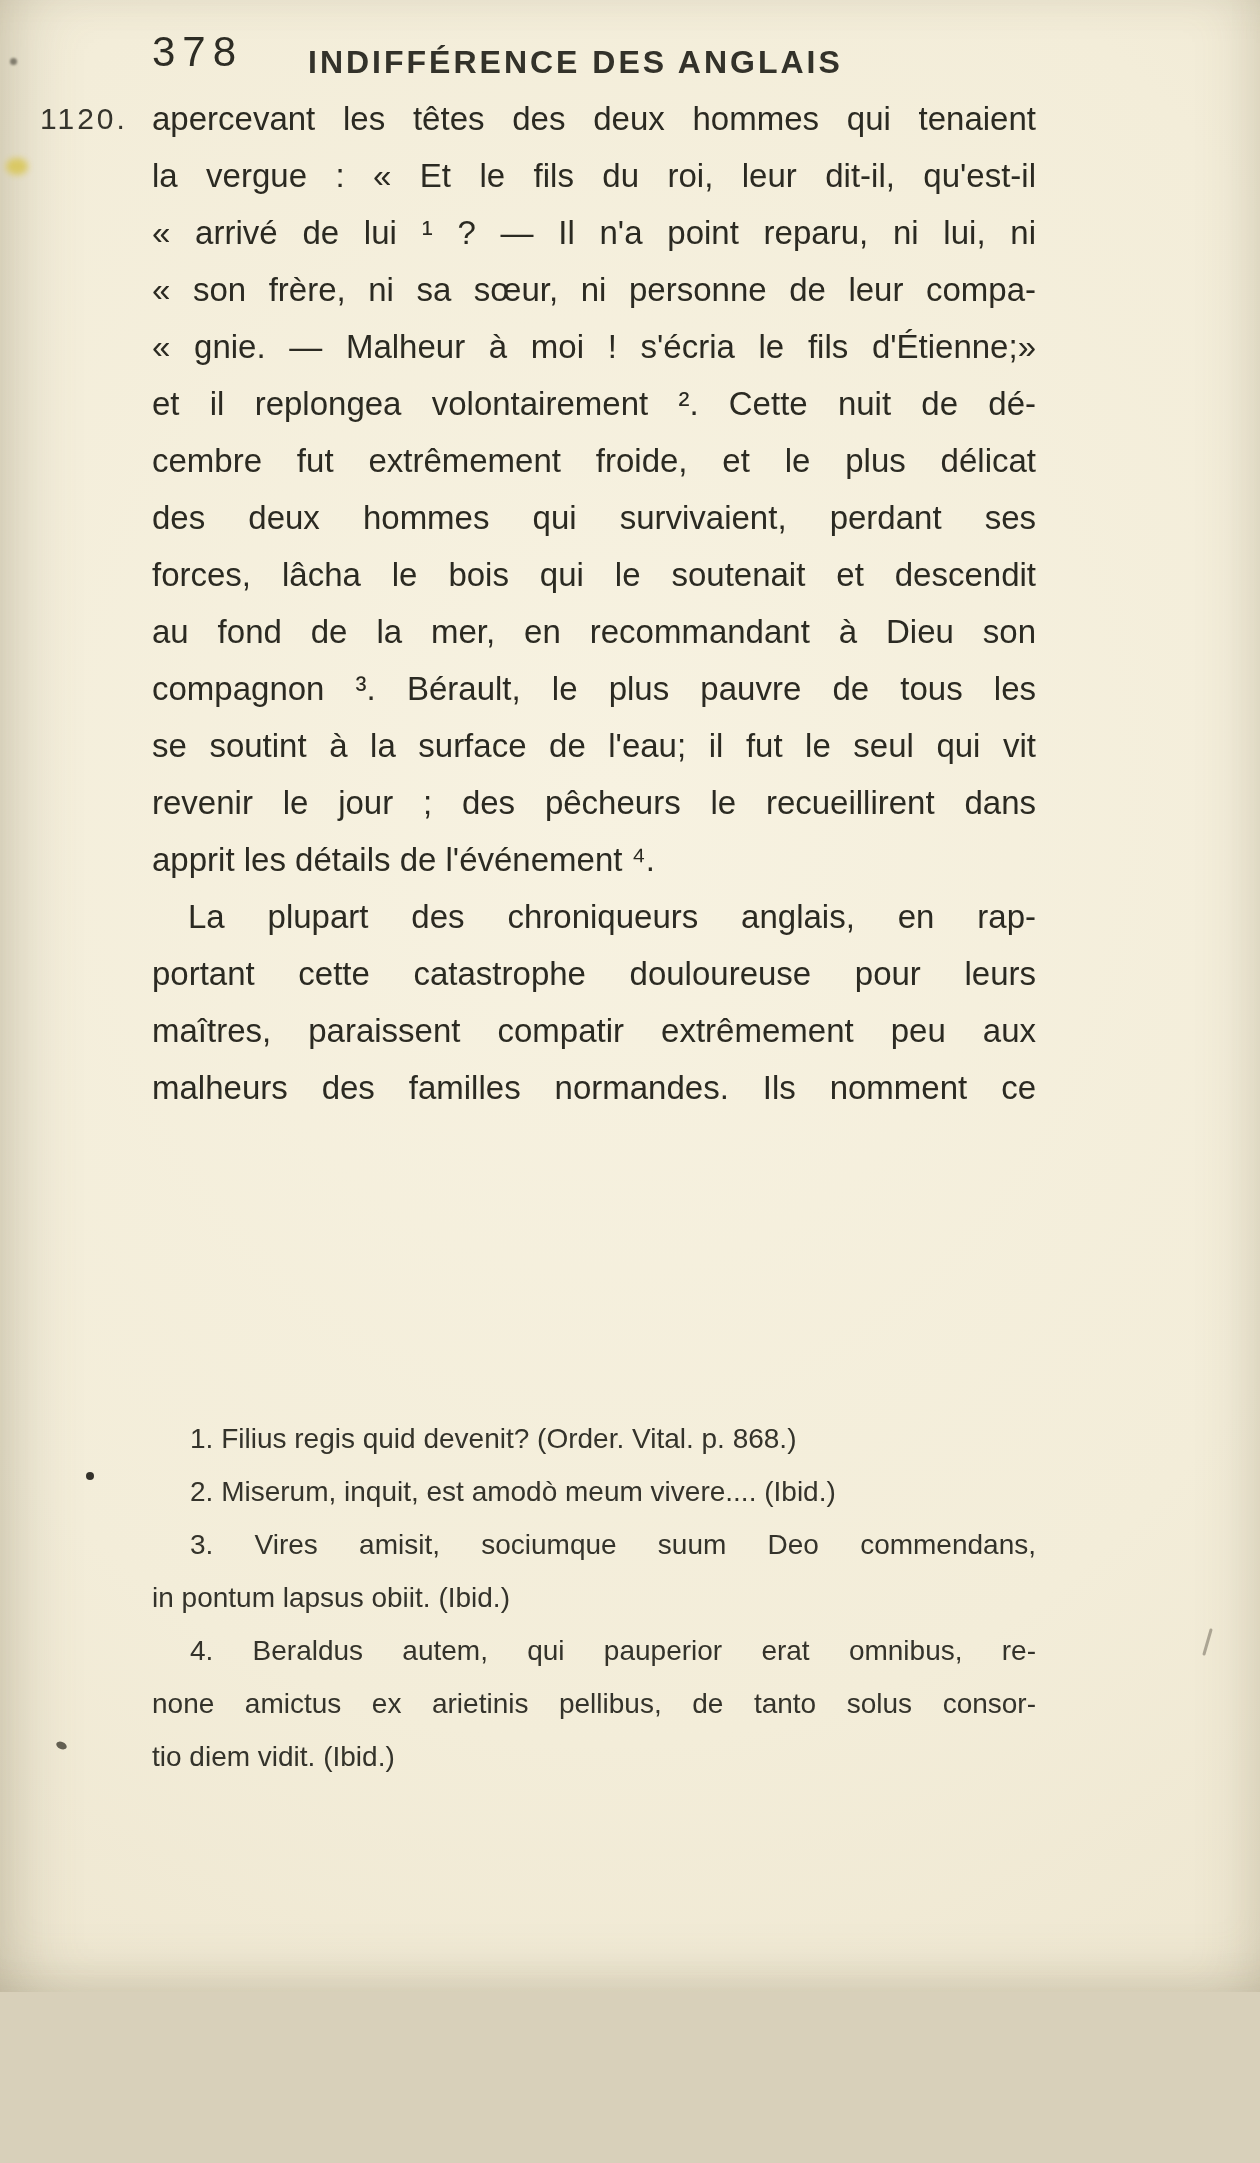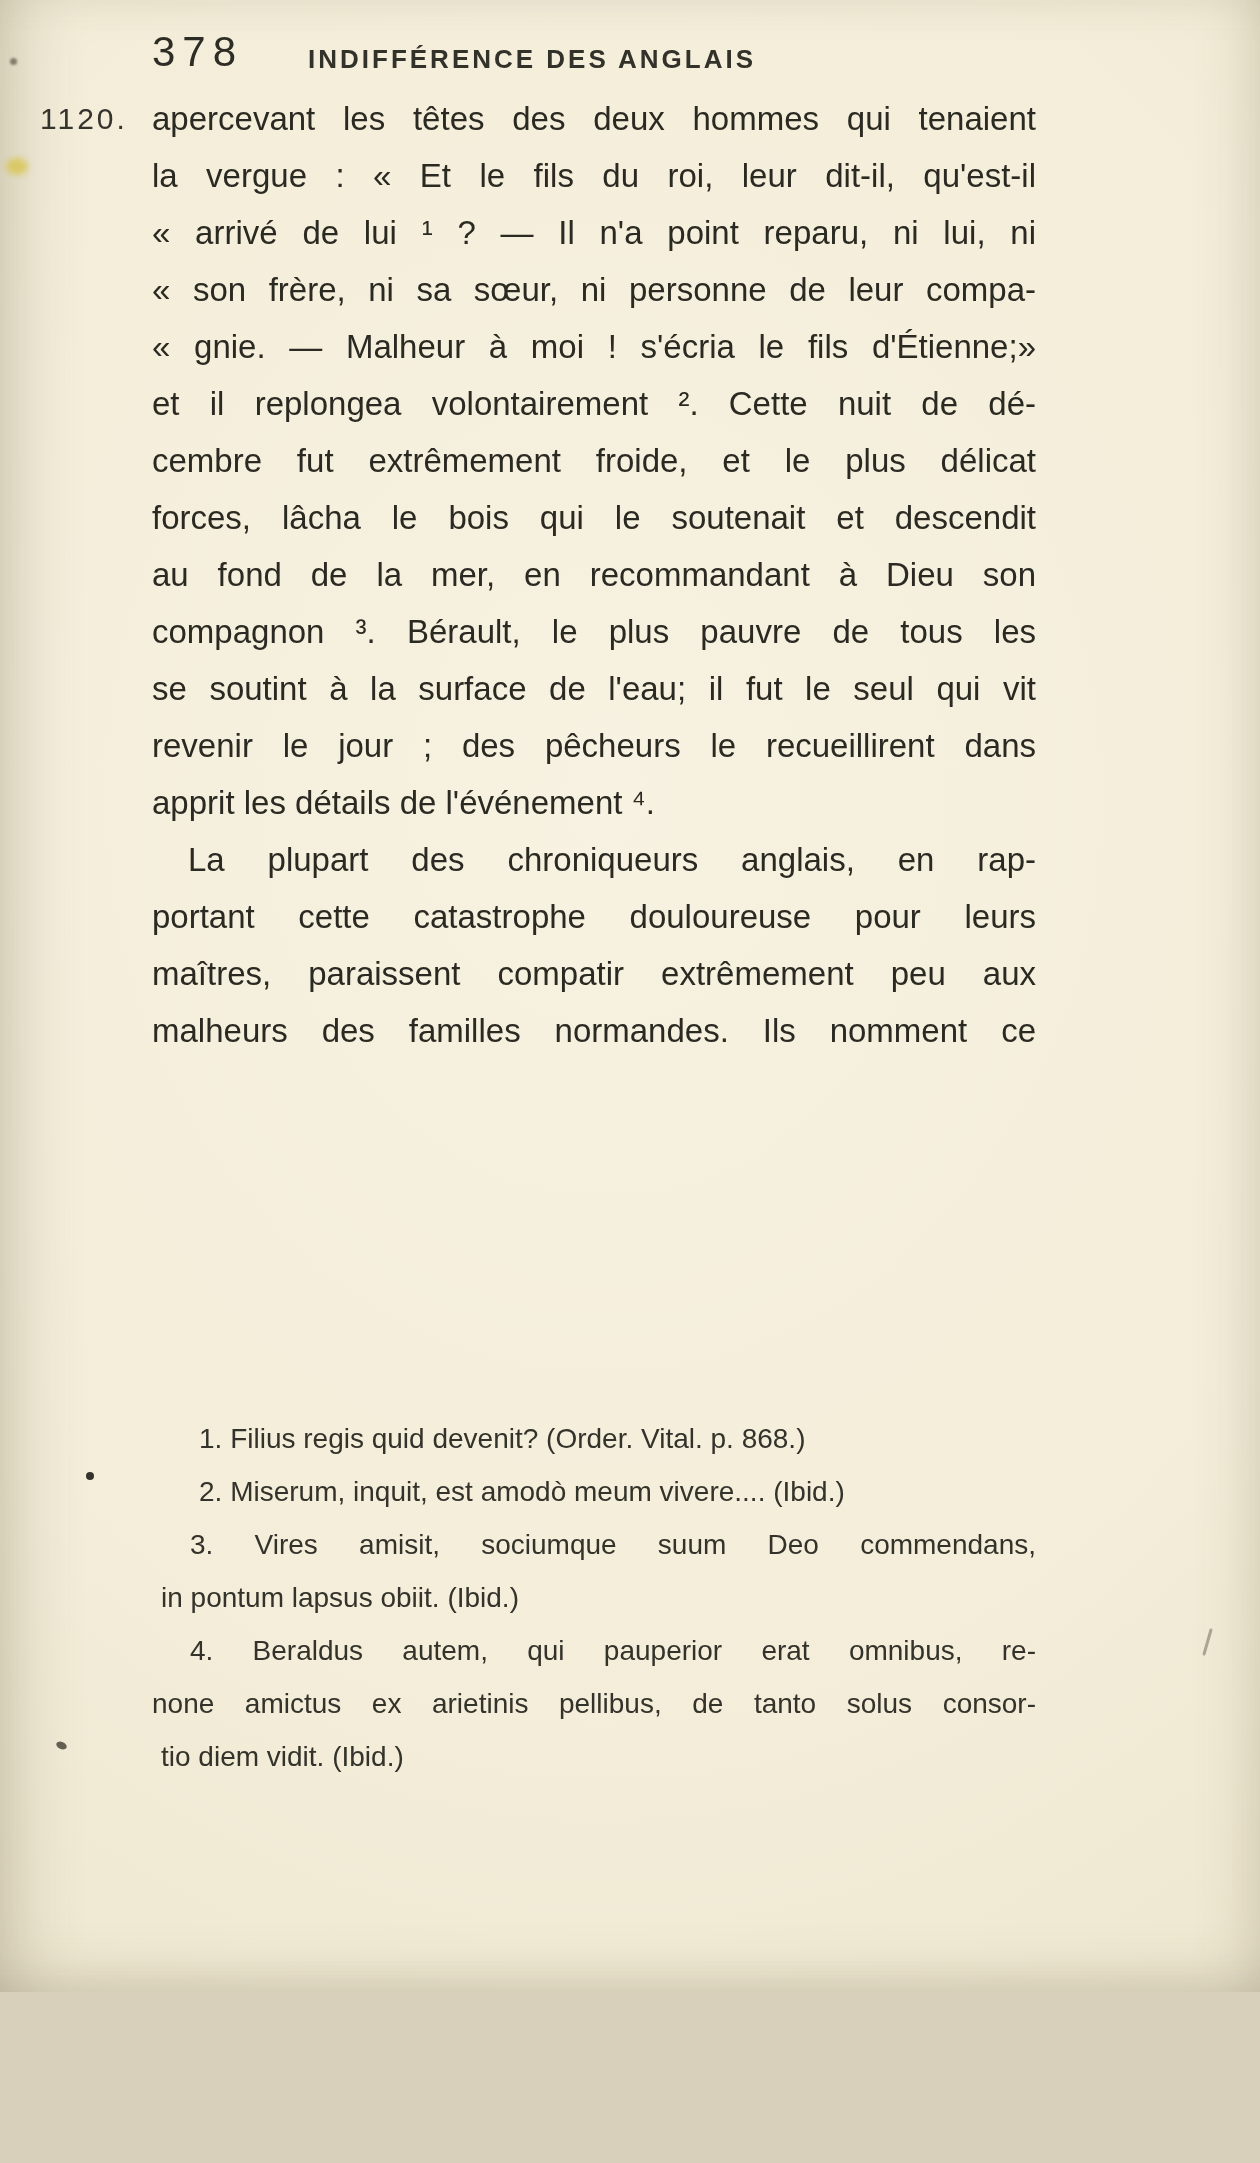--- a/index.html
+++ b/index.html
@@ -21,21 +21,21 @@
                 inset 0 -40px 60px -30px rgba(110,100,70,0.18);
   }
 
   
   .page-number {
     position: absolute; left: 152px; top: 28px;
     font-size: 42px; letter-spacing: 7px; color: #2e2d25;
   }
   .running-title {
     position: absolute; left: 308px; top: 44px;
-    font-size: 26px; font-weight: bold; letter-spacing: 3px;
+    font-size: 32px; font-weight: bold; letter-spacing: 3px;
     white-space: nowrap; color: #33322a;
   }
 
   
   .margin-year {
     position: absolute; left: 40px; top: 102px;
     font-size: 30px; letter-spacing: 3px; color: #35342c;
   }
 
   
@@ -46,21 +46,21 @@
   .line { text-align: justify; text-align-last: justify; white-space: normal; }
   .line.line-end { text-align-last: left; }
   .line.line-indent { text-indent: 36px; }
 
   
   .footnotes {
     position: absolute; left: 152px; top: 1412px; width: 884px;
     font-size: 28px; line-height: 53px; color: #34332b;
   }
   .fn-line { text-align: justify; text-align-last: justify; }
-  .fn-line.fn-end { text-align-last: left; margin-left: 9px; }
+  .fn-line.fn-end { text-align-last: left; }
   .fn-line.fn-first { text-indent: 38px; }
 
   
   .artifact { position: absolute; pointer-events: none; }
   .spot-yellow {
     left: 6px; top: 158px; width: 22px; height: 17px;
     background: #d9c654; border-radius: 50%;
     filter: blur(3px); opacity: .85;
   }
   .fleck-top-left {
@@ -98,20 +98,21 @@
   <div class="margin-year">1120.</div>
 
   <div class="body-text" id="body-lines">
       <div class="line">apercevant les têtes des deux hommes qui tenaient</div>
       <div class="line">la vergue : « Et le fils du roi, leur dit-il, qu'est-il</div>
       <div class="line">« arrivé de lui ¹ ? — Il n'a point reparu, ni lui, ni</div>
       <div class="line">« son frère, ni sa sœur, ni personne de leur compa-</div>
       <div class="line">« gnie. — Malheur à moi ! s'écria le fils d'Étienne;»</div>
       <div class="line">et il replongea volontairement ². Cette nuit de dé-</div>
       <div class="line">cembre fut extrêmement froide, et le plus délicat</div>
+      <div class="line">des deux hommes qui survivaient, perdant ses</div>
       <div class="line">forces, lâcha le bois qui le soutenait et descendit</div>
       <div class="line">au fond de la mer, en recommandant à Dieu son</div>
       <div class="line">compagnon ³. Bérault, le plus pauvre de tous les</div>
       <div class="line">se soutint à la surface de l'eau; il fut le seul qui vit</div>
       <div class="line">revenir le jour ; des pêcheurs le recueillirent dans</div>
       <div class="line line-end">apprit les détails de l'événement ⁴.</div>
       <div class="line line-indent">La plupart des chroniqueurs anglais, en rap-</div>
       <div class="line">portant cette catastrophe douloureuse pour leurs</div>
       <div class="line">maîtres, paraissent compatir extrêmement peu aux</div>
       <div class="line">malheurs des familles normandes. Ils nomment ce</div>

